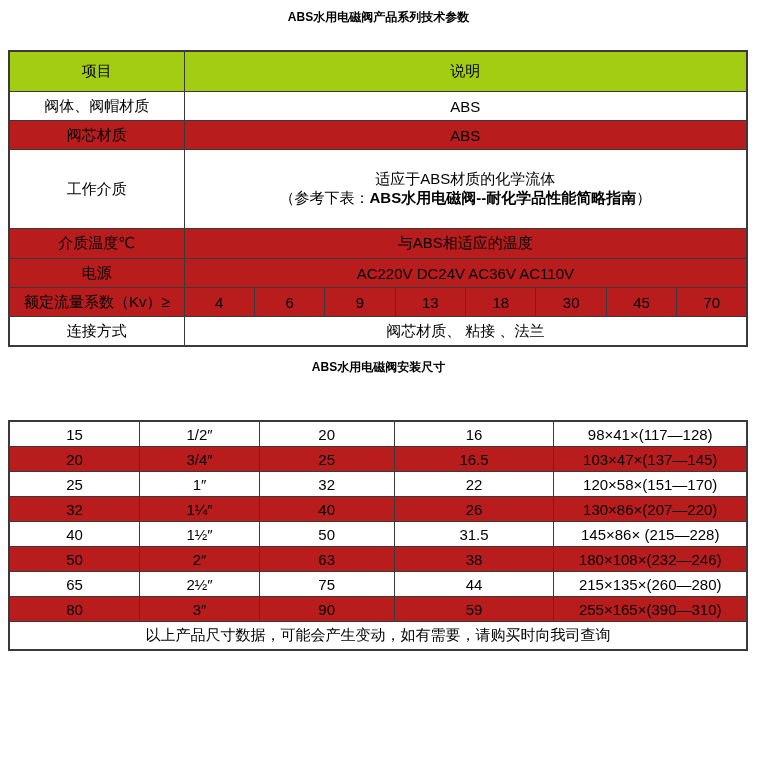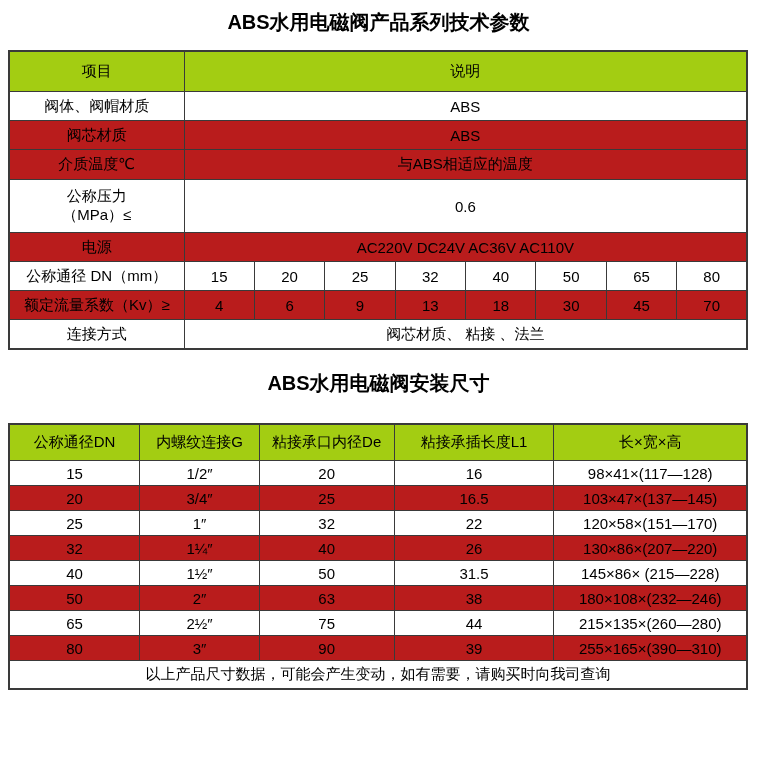--- a/index.html
+++ b/index.html
@@ -1,19 +1,19 @@
 <!DOCTYPE html>
 <html><head>
 <meta charset="utf-8">
 <style>
   html,body{margin:0;padding:0;background:#ffffff;}
   body{width:757px;font-family:"Liberation Sans","DejaVu Sans",sans-serif;color:#000;}
-  .title{text-align:center;font-weight:bold;font-size:20px;color:#000;}
+  .title{text-align:center;font-weight:bold;font-size:12px;color:#000;}
   .title-1{padding-top:9px;height:33px;box-sizing:border-box;}
-  .title-2{padding-top:20px;height:56px;box-sizing:border-box;}
+  .title-2{padding-top:12px;height:56px;box-sizing:border-box;}
   table{border-collapse:collapse;table-layout:fixed;margin-left:8px;width:740px;border:2px solid #3a3a3a;margin-top:17px;}
   td{border:1px solid #3a3a3a;text-align:center;vertical-align:middle;font-size:15px;padding:1px 2px;overflow:hidden;}
   .green{background:#a3cd12;}
   .mint{background:#b91c1c;}
   .bold{font-weight:bold;}
   
   .t1 .c-label{width:175px;}
   .t1 .c-num{width:70.4px;}
   .t1 .r-hdr td{height:37px;}
   .t1 .r-29 td{height:26px;}
@@ -58,50 +58,39 @@
       <tr class="r-29">
         <td>阀体、阀帽材质</td>
         <td colspan="8">ABS</td>
       </tr>
 
       <tr class="r-29">
         <td class="mint">阀芯材质</td>
         <td class="mint" colspan="8">ABS</td>
       </tr>
 
+      <tr class="r-80">
+        <td>工作介质</td>
+        <td colspan="8">
+          <div>适应于ABS材质的化学流体</div>
+          <div><span>（参考下表：</span><span class="bold">ABS水用电磁阀--耐化学品性能简略指南</span><span>）</span></div>
+        </td>
+      </tr>
 
       <tr class="r-30">
         <td class="mint">介质温度℃</td>
         <td class="mint" colspan="8">与ABS相适应的温度</td>
       </tr>
 
-      <tr class="r-54">
-        <td>
-          <div>公称压力</div>
-          <div>（MPa）≤</div>
-        </td>
-        <td colspan="8">0.6</td>
-      </tr>
 
       <tr class="r-29">
         <td class="mint">电源</td>
         <td class="mint" colspan="8">AC220V DC24V AC36V AC110V</td>
       </tr>
 
-      <tr class="r-29">
-        <td>公称通径 DN（mm）</td>
-        <td>15</td>
-        <td>20</td>
-        <td>25</td>
-        <td>32</td>
-        <td>40</td>
-        <td>50</td>
-        <td>65</td>
-        <td>80</td>
-      </tr>
 
       <tr class="r-29">
         <td class="mint">额定流量系数（Kv）≥</td>
         <td class="mint">4</td>
         <td class="mint">6</td>
         <td class="mint">9</td>
         <td class="mint">13</td>
         <td class="mint">18</td>
         <td class="mint">30</td>
         <td class="mint">45</td>
@@ -119,27 +108,20 @@
 
   <table class="t2">
     <colgroup>
       <col class="c0">
         <col class="c1">
         <col class="c2">
         <col class="c3">
         <col class="c4">
     </colgroup>
     <tbody>
-      <tr class="r-hdr">
-        <td class="green">公称通径DN</td>
-        <td class="green">内螺纹连接G</td>
-        <td class="green">粘接承口内径De</td>
-        <td class="green">粘接承插长度L1</td>
-        <td class="green">长×宽×高</td>
-      </tr>
 
       <tr class="r-data">
         <td>15</td>
         <td>1/2″</td>
         <td>20</td>
         <td>16</td>
         <td>98×41×(117—128)</td>
       </tr>
       <tr class="r-data">
         <td class="mint">20</td>
@@ -180,21 +162,21 @@
         <td>65</td>
         <td>2½″</td>
         <td>75</td>
         <td>44</td>
         <td>215×135×(260—280)</td>
       </tr>
       <tr class="r-data">
         <td class="mint">80</td>
         <td class="mint">3″</td>
         <td class="mint">90</td>
-        <td class="mint">39</td>
+        <td class="mint">59</td>
         <td class="mint">255×165×(390—310)</td>
       </tr>
 
       <tr class="r-foot">
         <td colspan="5">以上产品尺寸数据，可能会产生变动，如有需要，请购买时向我司查询</td>
       </tr>
     </tbody>
   </table>
 
 </div>

